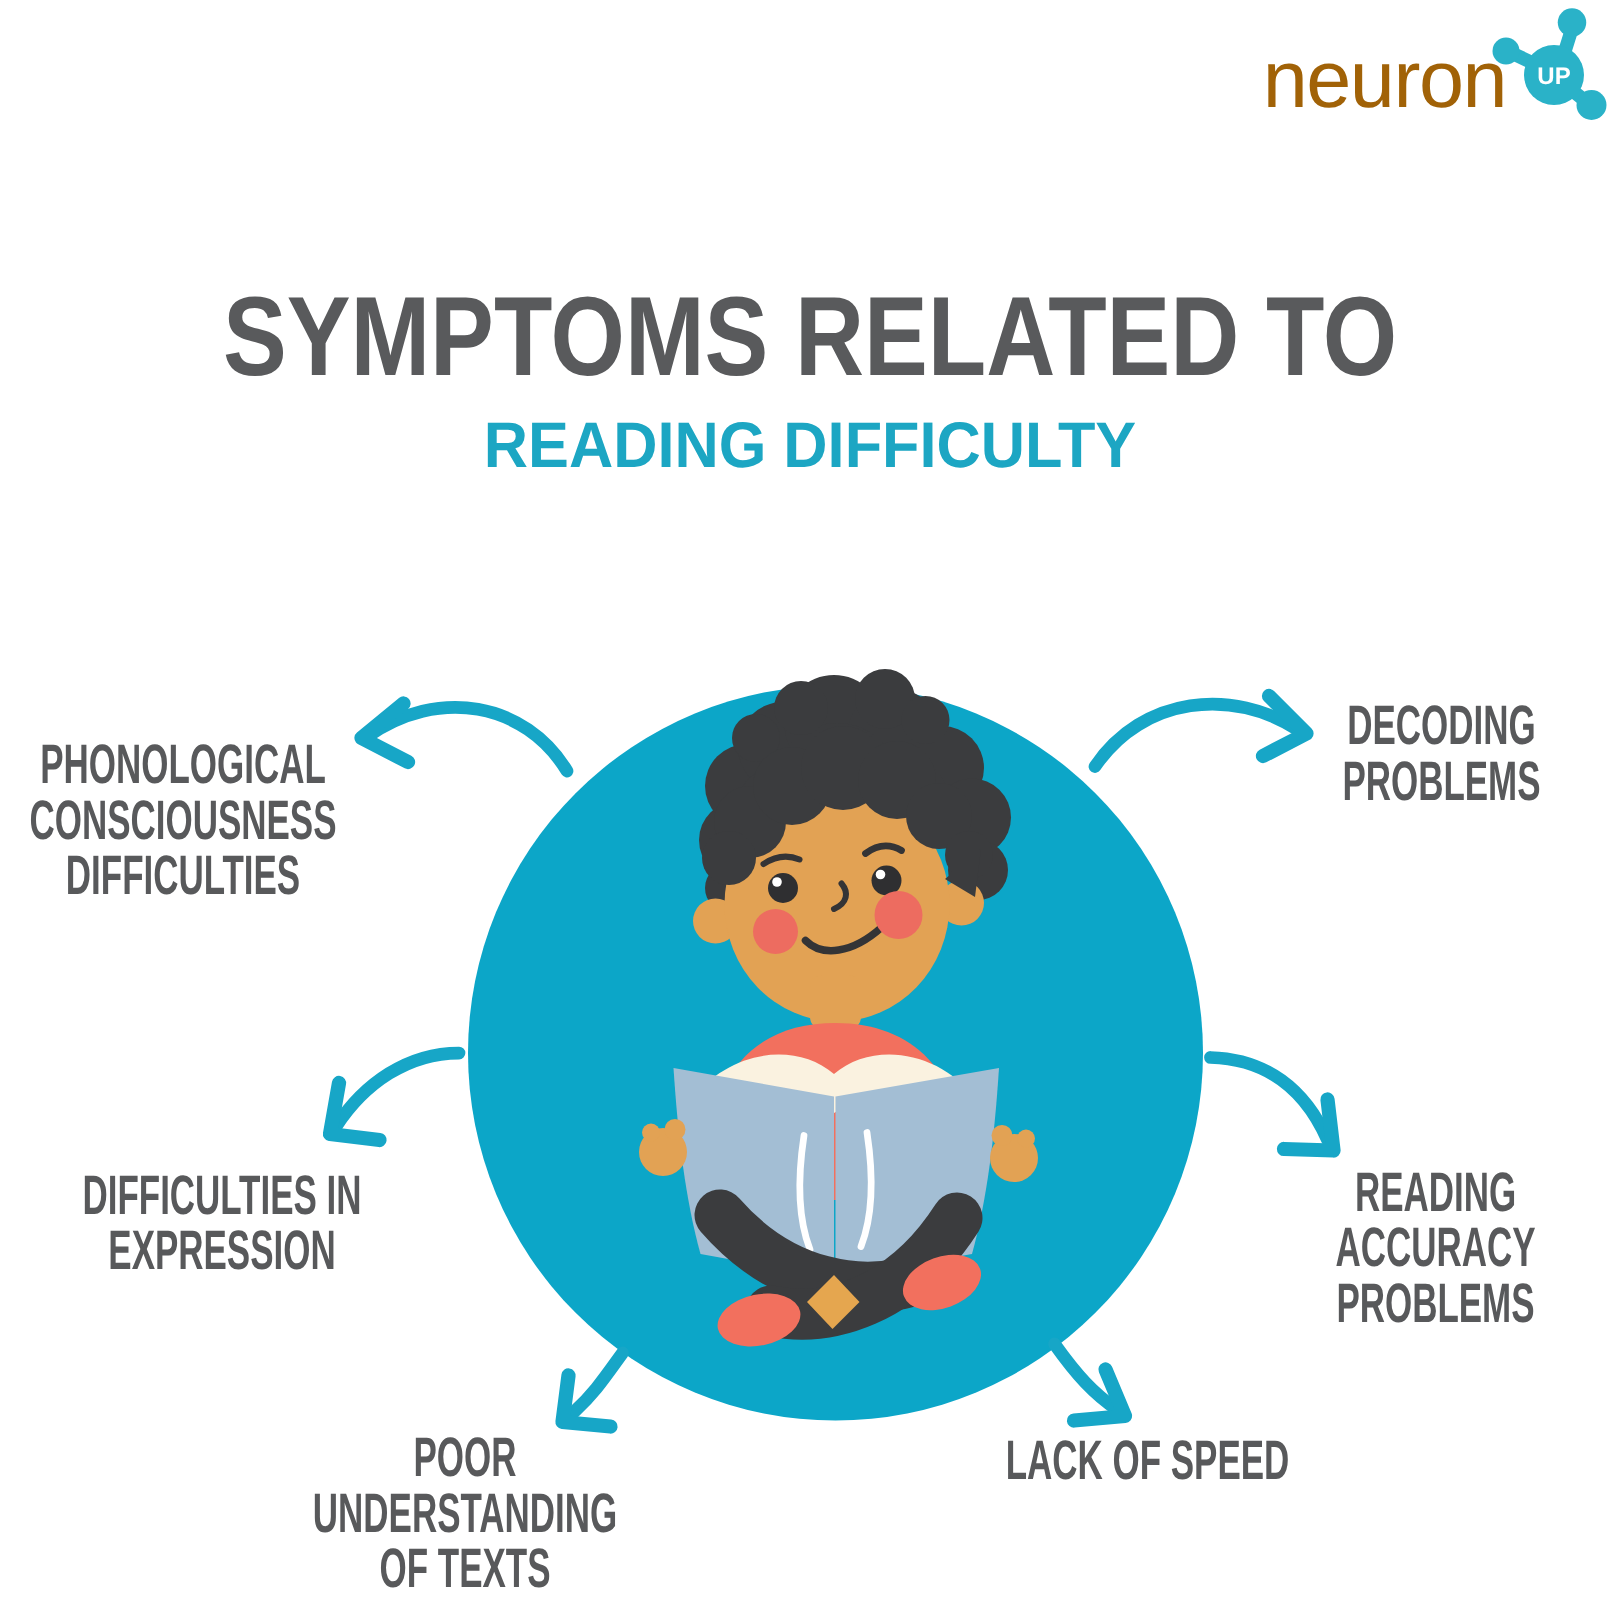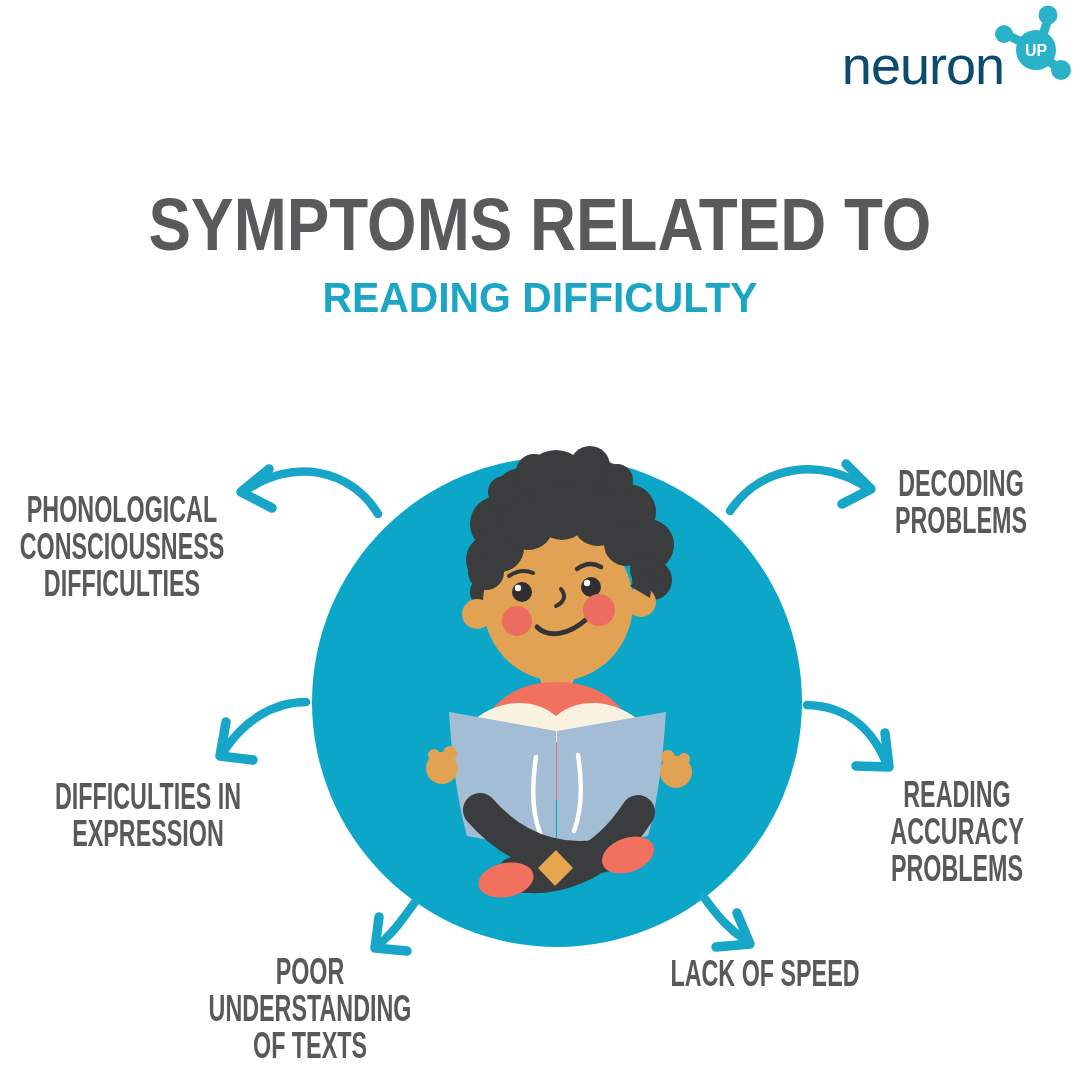--- a/index.html
+++ b/index.html
@@ -3,22 +3,22 @@
 <meta charset="utf-8">
 <style>
   html,body{margin:0;padding:0;background:#ffffff;}
   .canvas{
     position:relative;width:1080px;height:1080px;background:#ffffff;
     overflow:hidden;font-family:"Liberation Sans", sans-serif;
   }
   
   .logo{position:absolute;top:0;right:0;width:260px;height:100px;}
   .logo-word{
-    position:absolute;right:76px;top:38px;font-size:54px;line-height:54px;
-    letter-spacing:-1px;color:#0c4a6e;font-weight:400;
+    position:absolute;right:76px;top:26px;font-size:54px;line-height:54px;
+    letter-spacing:-1px;color:#a16207;font-weight:400;
   }
   .logo-blob{position:absolute;right:-6px;top:2px;width:92px;height:92px;}
   .logo-up{font-family:"Liberation Sans", sans-serif;font-size:16px;font-weight:bold;fill:#ffffff;}
   
   .title{
     position:absolute;left:0;top:187px;width:1080px;margin:0;text-align:center;
     font-size:75px;line-height:75px;font-weight:bold;color:#595A5C;
     transform:scaleX(0.85);
   }
   .subtitle{

